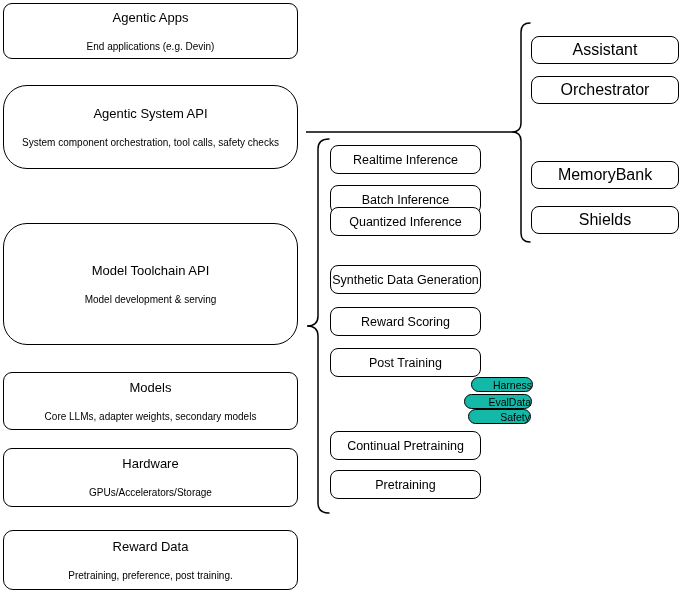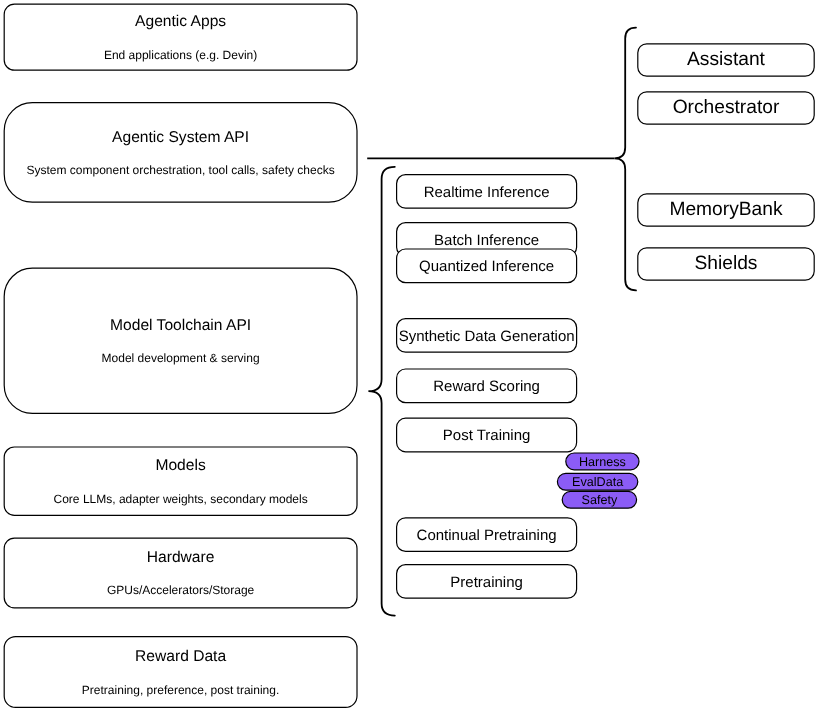--- a/index.html
+++ b/index.html
@@ -46,26 +46,26 @@
   .rbox {
     left: 531px;
     width: 148px;
     height: 28px;
     border-radius: 8px;
     font-size: 16px;
   }
   .pill {
     position: absolute;
     box-sizing: border-box;
-    background: #8b5cf6;
+    background: #14b8a6;
     border: 1.3px solid #000000;
     border-radius: 999px;
     display: flex;
     align-items: center;
-    justify-content: center;
+    justify-content: flex-end;
     font-size: 10.5px;
     z-index: 5;
   }
 </style>
 </head>
 <body>
 
 <div class="canvas">
 
   <svg class="connectors" width="682" height="591" viewBox="0 0 682 591">

